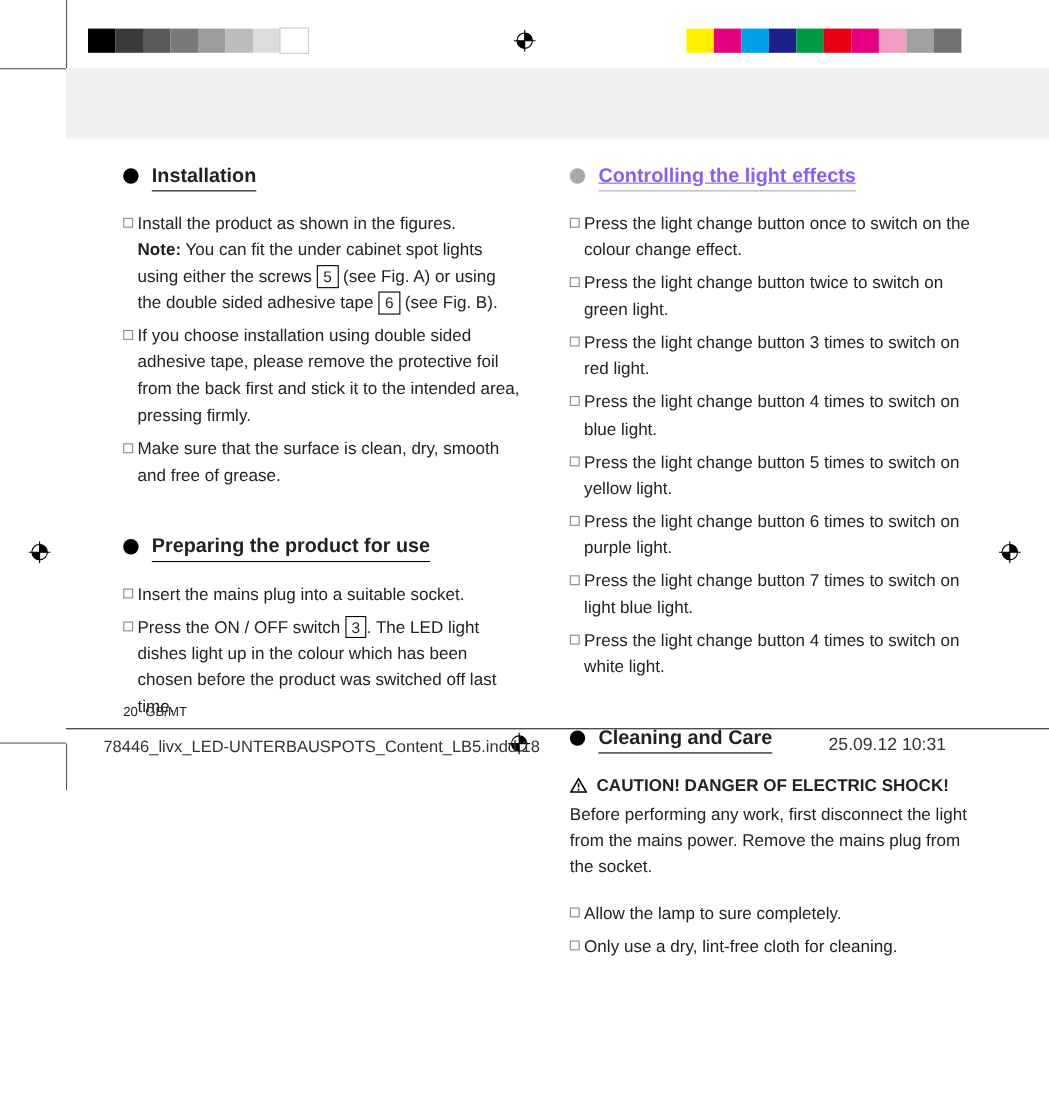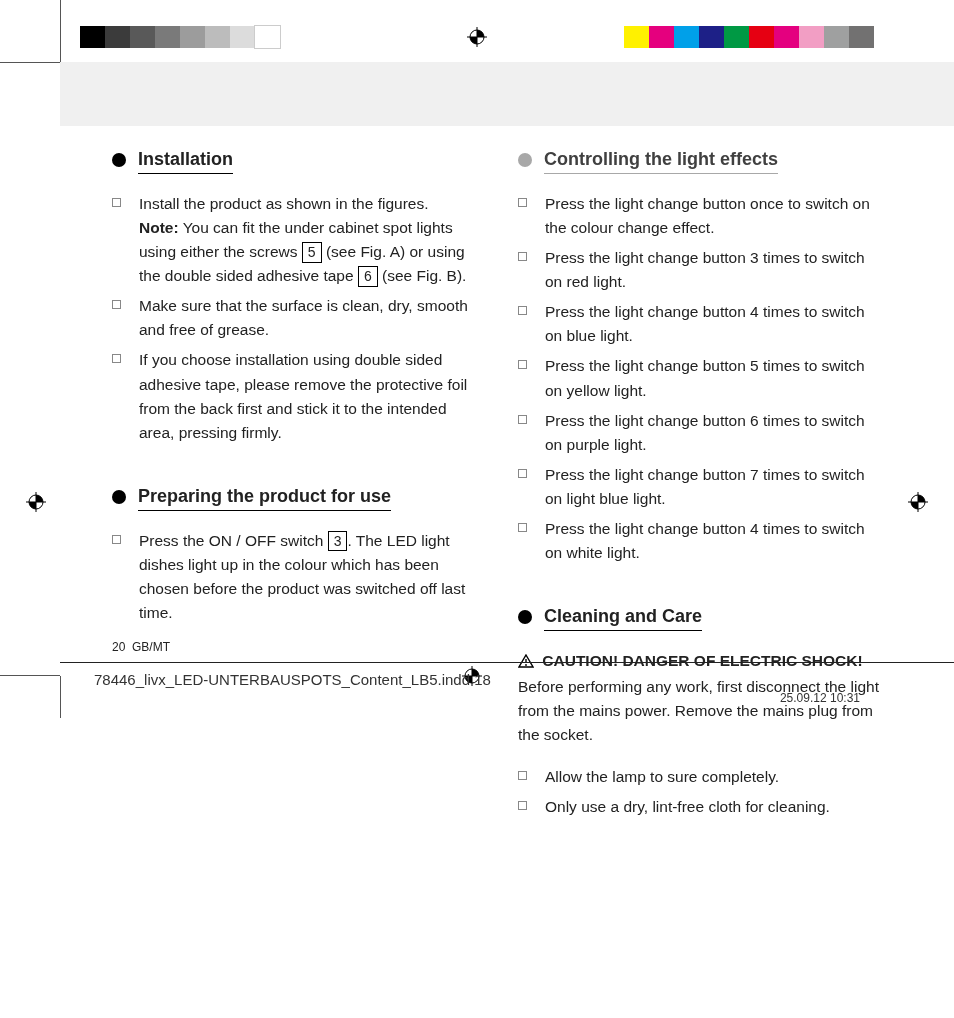--- a/index.html
+++ b/index.html
@@ -30,37 +30,37 @@
   .reg svg { display: block; }
   
   
   .content { position: absolute; top: 148px; left: 112px; width: 770px; display: flex; gap: 42px; }
   .col { flex: 1; font-size: 15.5px; line-height: 1.55; color: #222; }
   
   .heading-row { display: flex; align-items: flex-start; gap: 12px; margin-bottom: 18px; }
   .bullet-lg { width: 14px; height: 14px; border-radius: 50%; background: #000; margin-top: 5px; flex: none; }
   .bullet-lg.gray { background: #a8a8a8; }
   .heading { font-weight: 700; font-size: 18px; border-bottom: 1.5px solid #000; padding-bottom: 2px; display: inline-block; line-height: 1.3; }
-  .heading.gray { color: #404040; border-bottom-color: #a8a8a8; }
-  
-  .item { display: flex; gap: 18px; margin-bottom: 6px; }
+  .heading.gray { color: #8b5cf6; border-bottom-color: #a8a8a8; text-decoration: underline; }
+  
+  .item { display: flex; gap: 4px; margin-bottom: 6px; }
   .sq { width: 9px; height: 9px; border: 1.2px solid #888; margin-top: 6px; flex: none; }
   .item .txt { flex: 1; }
   
   .boxnum { display: inline-block; border: 1px solid #000; padding: 0 5px; font-size: 14px; line-height: 1.3; vertical-align: baseline; }
   
   .section-gap { height: 34px; }
   
   .warn-tri { display: inline-block; vertical-align: -2px; margin-right: 4px; }
   
   
   .footer-num { position: absolute; bottom: 64px; left: 112px; font-size: 12px; color: #222; }
   .footer-line { position: absolute; bottom: 55px; left: 60px; right: 0; border-top: 1px solid #222; }
   .footer-file { position: absolute; bottom: 30px; left: 94px; font-size: 15px; color: #333; }
-  .footer-date { position: absolute; bottom: 13px; right: 94px; font-size: 12px; color: #333; }
+  .footer-date { position: absolute; bottom: 31px; right: 94px; font-size: 16px; color: #333; }
 </style>
 </head>
 <body>
 
 <div class="page">
 
   <div class="colorbar">
       <div class="sw" style="background: rgb(0, 0, 0);"></div>
       <div class="sw" style="background: rgb(59, 59, 59);"></div>
       <div class="sw" style="background: rgb(89, 89, 89);"></div>
@@ -133,51 +133,59 @@
         <span class="bullet-lg"></span>
         <span class="heading">Installation</span>
       </div>
       <div>
           <div class="item">
             <span class="sq"></span>
             <span class="txt"><span>Install the product as shown in the figures.<br><b>Note:</b> You can fit the under cabinet spot lights using either the screws <span class="boxnum">5</span> (see Fig. A) or using the double sided adhesive tape <span class="boxnum">6</span> (see Fig. B).</span></span>
           </div>
           <div class="item">
             <span class="sq"></span>
+            <span class="txt"><span>If you choose installation using double sided adhesive tape, please remove the protective foil from the back first and stick it to the intended area, pressing firmly.</span></span>
+          </div>
+          <div class="item">
+            <span class="sq"></span>
             <span class="txt"><span>Make sure that the surface is clean, dry, smooth and free of grease.</span></span>
-          </div>
-          <div class="item">
-            <span class="sq"></span>
-            <span class="txt"><span>If you choose installation using double sided adhesive tape, please remove the protective foil from the back first and stick it to the intended area, pressing firmly.</span></span>
           </div>
         </div>
 
       <div class="section-gap"></div>
 
       <div class="heading-row">
         <span class="bullet-lg"></span>
         <span class="heading" style="white-space:pre-line">Preparing the product for use</span>
       </div>
       <div>
           <div class="item">
             <span class="sq"></span>
+            <span class="txt"><span>Insert the mains plug into a suitable socket.</span></span>
+          </div>
+          <div class="item">
+            <span class="sq"></span>
             <span class="txt"><span>Press the ON / OFF switch <span class="boxnum">3</span>. The LED light dishes light up in the colour which has been chosen before the product was switched off last time.</span></span>
           </div>
         </div>
     </div>
 
     <div class="col">
       <div class="heading-row">
         <span class="bullet-lg gray"></span>
         <span class="heading gray" style="white-space:pre-line">Controlling the light effects</span>
       </div>
       <div>
           <div class="item">
             <span class="sq"></span>
             <span class="txt"><span>Press the light change button once to switch on the colour change effect.</span></span>
+          </div>
+          <div class="item">
+            <span class="sq"></span>
+            <span class="txt"><span>Press the light change button twice to switch on green light.</span></span>
           </div>
           <div class="item">
             <span class="sq"></span>
             <span class="txt"><span>Press the light change button 3 times to switch on red light.</span></span>
           </div>
           <div class="item">
             <span class="sq"></span>
             <span class="txt"><span>Press the light change button 4 times to switch on blue light.</span></span>
           </div>
           <div class="item">

